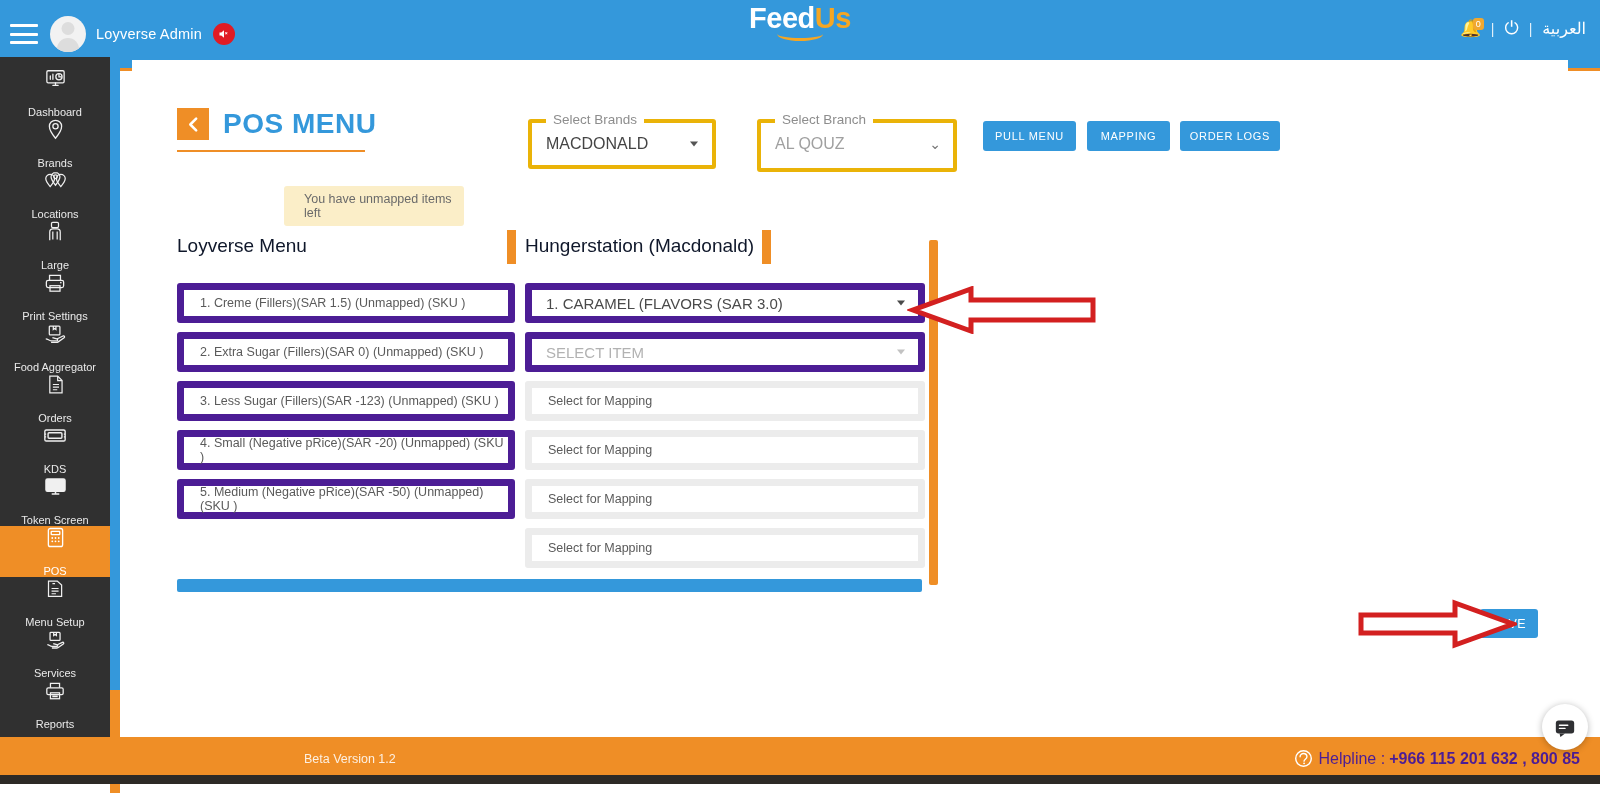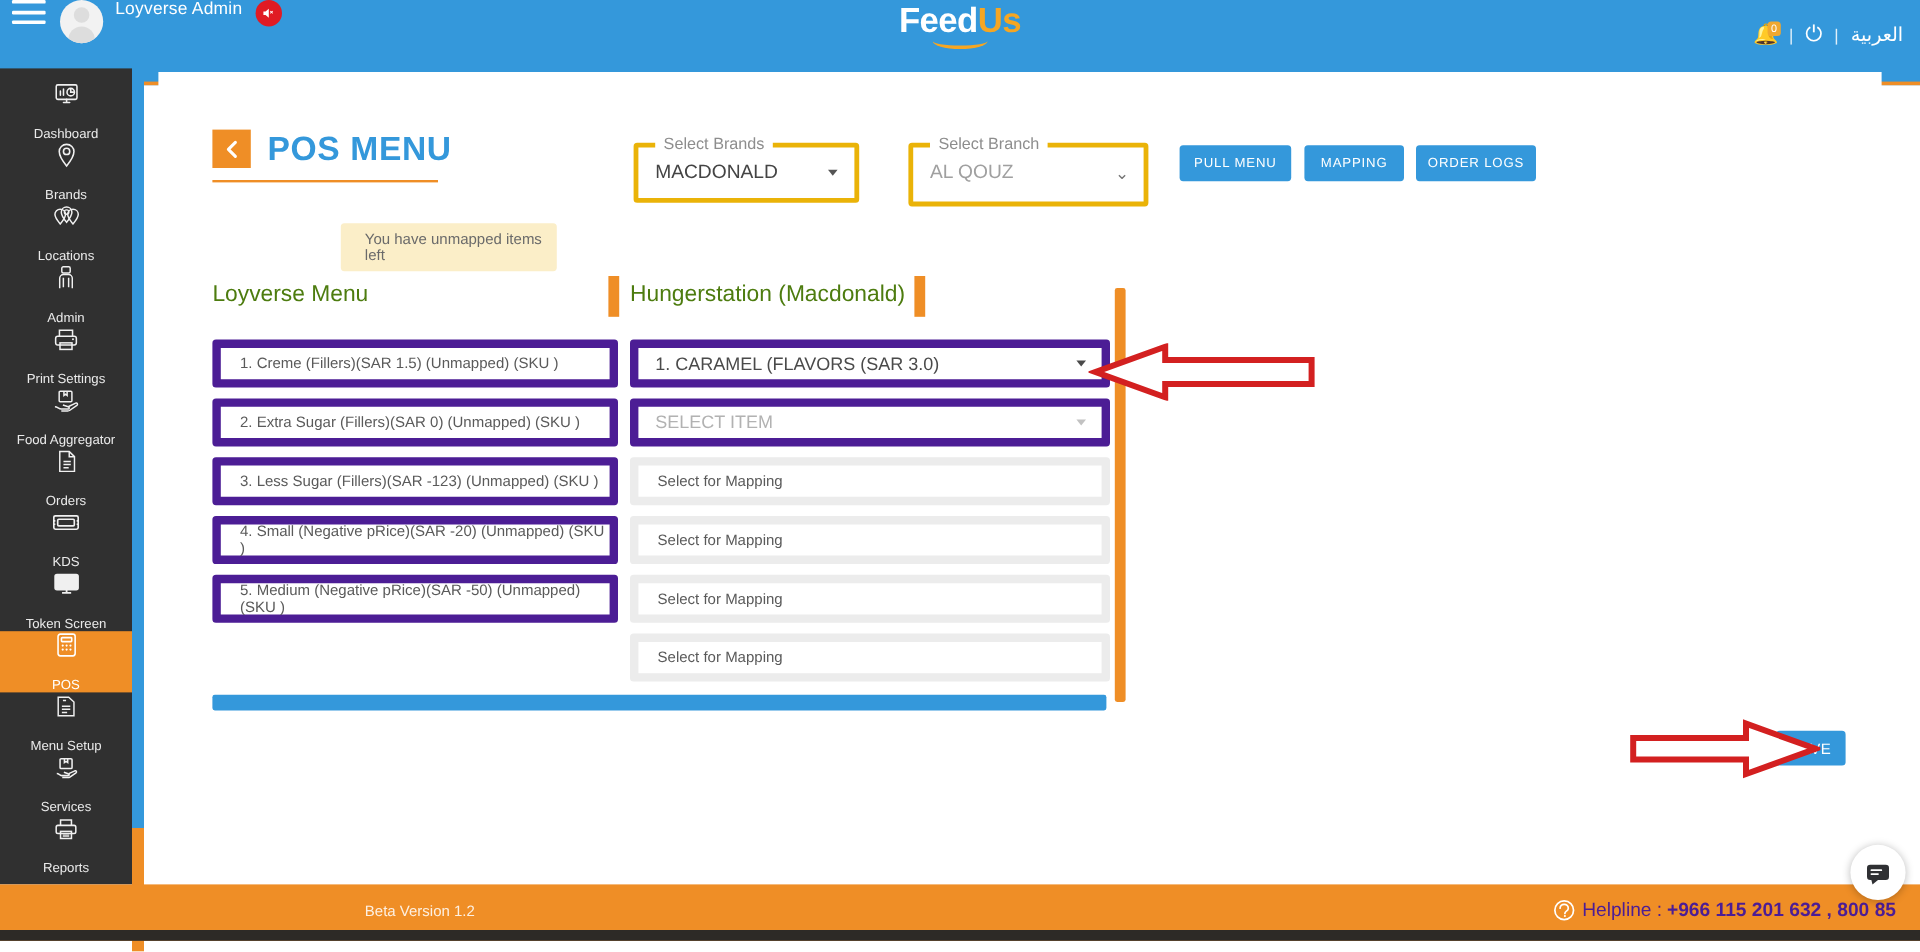--- a/index.html
+++ b/index.html
@@ -8,21 +8,21 @@
     font-family: "Liberation Sans", sans-serif;
     background: #ffffff;
     overflow: hidden;
   }
   #app { position: relative; width: 1600px; height: 793px; background:#fff; }
 
   
   .topbar {
     position:absolute; left:0; top:0; width:1600px; height:71px;
     background:#3498db;
-    display:flex; align-items:flex-start;
+    display:flex; align-items:center;
     border-bottom:3px solid #ef8e26;
   }
   .hamburger { width:28px; height:20px; margin-left:10px; margin-right:12px;
     display:flex; flex-direction:column; justify-content:space-between; cursor:pointer; }
   .hamburger span { display:block; height:3px; background:#fff; border-radius:1px; }
   .avatar { width:36px; height:36px; border-radius:50%; background:#f2f2f2;
     position:relative; overflow:hidden; flex:0 0 auto; }
   .avatar::before { content:""; position:absolute; left:50%; top:6px; transform:translateX(-50%);
     width:13px; height:13px; border-radius:50%; background:#dddddd; }
   .avatar::after { content:""; position:absolute; left:50%; top:22px; transform:translateX(-50%);
@@ -96,21 +96,21 @@
     border:none; border-radius:3px; font-size:11px; letter-spacing:.7px;
     font-family:"Liberation Sans", sans-serif; cursor:pointer;
     display:flex; align-items:center; justify-content:center; }
 
   .warn { position:absolute; left:152px; top:126px; width:180px; height:40px;
     background:#fbeec8; border-radius:3px; display:flex; align-items:center;
     padding-left:20px; font-size:12.5px; color:#6a6a6a; }
 
   
   .panel { position:absolute; left:45px; top:175px; width:795px; height:358px; }
-  .col-head { position:absolute; top:0; font-size:19px; color:#4d7c0f; }
+  .col-head { position:absolute; top:0; font-size:19px; color:#0f172a; }
   .col-head.left { left:0; }
   .col-head.right { left:348px; }
   .orange-tab { position:absolute; width:9px; height:34px; background:#ef8e26; top:-5px; }
 
   .row { position:absolute; left:0; width:760px; height:40px; }
   .cell { position:absolute; top:0; height:40px; border:7px solid #4c1d95;
     border-radius:3px; background:#fff; display:flex; align-items:center;
     padding-left:16px; font-size:12.5px; color:#5a5a5a; }
   .cell.left { left:0; width:338px; }
   .cell.right { left:348px; width:400px; }
@@ -222,21 +222,21 @@
     </div>
 
     <div class="nav-item">
       <span class="ic">
         <svg class="i" width="18" height="21" viewBox="0 0 20 24" fill="none" stroke="#f0f0f0" stroke-width="1.4">
           <rect x="6" y="1.5" width="8" height="6" rx="1.4"></rect>
           <path d="M4 22V12.5c0-2 1.6-3.6 3.6-3.6h4.8c2 0 3.6 1.6 3.6 3.6V22"></path>
           <path d="M7.5 12v9M12.5 12v9"></path>
         </svg>
       </span>
-      <span class="lbl">Admin</span>
+      <span class="lbl">Large</span>
     </div>
 
     <div class="nav-item">
       <span class="ic">
         <svg class="i" width="22" height="20" viewBox="0 0 24 22" fill="none" stroke="#f0f0f0" stroke-width="1.4">
           <path d="M6 8V2.5h12V8"></path>
           <rect x="2.5" y="8" width="19" height="8" rx="2"></rect>
           <rect x="6.5" y="14" width="11" height="6"></rect>
           <circle cx="18.4" cy="10.6" r=".9" fill="#f0f0f0" stroke="none"></circle>
         </svg>

